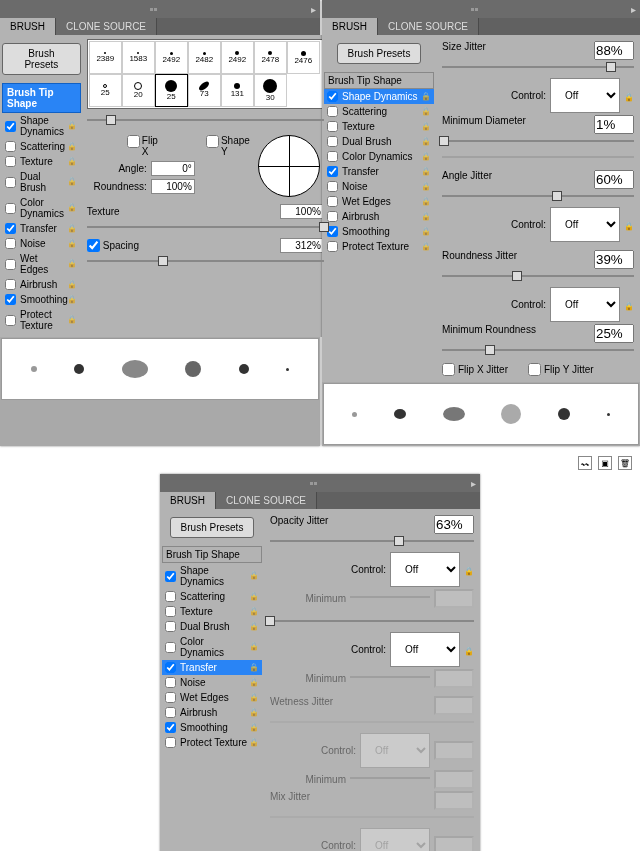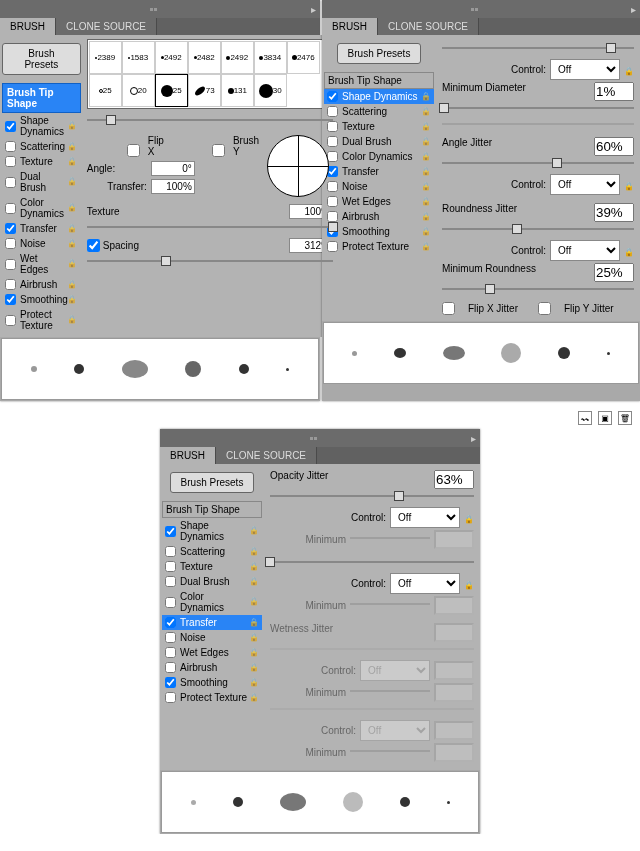--- a/index.html
+++ b/index.html
@@ -27,65 +27,65 @@
   .presets-btn { display: block; margin: 4px auto 8px; padding: 4px 10px; font-size: 10px; background: #ddd; border: 1px solid #666; border-radius: 3px; cursor: pointer; }
   
   .sidebar-item { display: flex; align-items: center; padding: 2px 3px; font-size: 10px; cursor: pointer; }
   .sidebar-item.header { background: #2984f5; color: #fff; border: 1px solid #1060c4; padding: 3px 4px; font-weight: bold; }
   .sidebar-item.selected { background: #2984f5; color: #fff; }
   .sidebar-item input[type=checkbox] { margin-right: 4px; width: 11px; height: 11px; }
   .sidebar-item .lock { margin-left: auto; width: 10px; height: 10px; opacity: .7; }
   .sidebar-item .lock::after { content: "🔒"; font-size: 8px; display: block; }
   
   .brush-grid { display: flex; flex-wrap: wrap; background: #fff; border: 1px solid #666; padding: 1px; margin-bottom: 6px; }
-  .brush-cell { width: 33px; height: 33px; border: 1px solid #ccc; display: flex; flex-direction: row; align-items: center; justify-content: center; font-size: 8px; position: relative; }
+  .brush-cell { width: 33px; height: 33px; border: 1px solid #ccc; display: flex; flex-direction: column; align-items: center; justify-content: center; font-size: 8px; position: relative; }
   .brush-cell .dot { border-radius: 50%; background: #000; }
   .brush-cell.sel { border: 1px solid #000; }
   
   .ctrl-row { display: flex; align-items: center; font-size: 10px; margin: 3px 0; gap: 4px; }
   .ctrl-row .lbl { flex: 0 0 auto; width: 60px; }
   .ctrl-row .val { width: 44px; padding: 1px 2px; font-size: 10px; background: #fff; border: 1px solid #888; text-align: right; }
   .ctrl-row .spacer { flex: 1; }
   
   .slider { position: relative; height: 10px; margin: 2px 0 6px; }
   .slider .track { position: absolute; top: 4px; left: 0; right: 0; height: 2px; background: #888; }
   .slider .thumb { position: absolute; top: 0; width: 10px; height: 10px; background: #ddd; border: 1px solid #444; transform: translateX(-5px); }
   
   .angle-circle { width: 62px; height: 62px; border: 1px solid #000; border-radius: 50%; background: #fff; position: relative; margin: 4px; }
   .angle-circle::before { content: ""; position: absolute; left: 50%; top: 0; bottom: 0; width: 1px; background: #000; }
   .angle-circle::after { content: ""; position: absolute; top: 50%; left: 0; right: 0; height: 1px; background: #000; }
   
-  select.ctrl { font-size: 10px; padding: 3px; background: #fff; border: 1px solid #888; width: 70px; }
+  select.ctrl { font-size: 10px; padding: 10px; background: #fff; border: 1px solid #888; width: 70px; }
   
   .main.dyn { padding: 6px; font-size: 10px; }
   .dyn-sec { margin-bottom: 8px; }
   .dyn-sec .hdr { display: flex; justify-content: space-between; margin-bottom: 2px; }
   .dyn-sec .hdr .val { width: 40px; }
   .dyn-ctrl { display: flex; align-items: center; gap: 4px; justify-content: flex-end; margin: 2px 0; }
   .dyn-ctrl .lab { font-size: 10px; }
   .dyn-ctrl select { width: 70px; font-size: 10px; }
   .dyn-ctrl.dis { opacity: .45; }
   .dyn-ctrl .val { width: 40px; }
   
   .chk-inline { display: flex; align-items: center; gap: 20px; margin-top: 4px; font-size: 10px; }
-  .chk-inline label { display: flex; align-items: center; gap: 13px; }
+  .chk-inline label { display: flex; align-items: center; gap: 3px; }
   
   .preview { background: #fff; border: 1px solid #999; height: 62px; margin: 1px; display: flex; align-items: center; justify-content: space-around; padding: 0 10px; }
   .preview .d { border-radius: 50%; background: #333; }
   .preview .d.lg { width: 26px; height: 18px; background: #888; }
   
   .bottom-wrap { background: #fff; padding-top: 6px; display: flex; justify-content: center; }
   
   .icon-strip { display: flex; gap: 6px; justify-content: flex-end; padding: 4px 8px; font-size: 11px; }
   .icon-strip span { width: 14px; height: 14px; border: 1px solid #888; display: flex; align-items: center; justify-content: center; font-size: 8px; cursor: pointer; }
   
   .val.dis { background: #ccc; color: #999; }
   
   .flip-row { display: flex; gap: 8px; font-size: 10px; margin: 4px 0; }
-  .flip-row label { display: flex; align-items: flex-end; gap: 8px; padding-left: 40px; }
+  .flip-row label { display: flex; align-items: flex-start; gap: 2px; padding-left: 40px; }
   .ang-rnd-left { flex: 1; }
   
   .lock-ic { display: inline-block; width: 10px; height: 10px; }
   .lock-ic::after { content: "🔒"; font-size: 8px; }
 </style>
 </head>
 <body>
 
 <div class="top-row">
 
@@ -178,21 +178,21 @@
           <div class="brush-cell">
               <div class="dot" style="width:3px;height:3px"></div>
               <span>2482</span>
             </div>
           <div class="brush-cell">
               <div class="dot" style="width:4px;height:4px"></div>
               <span>2492</span>
             </div>
           <div class="brush-cell">
               <div class="dot" style="width:4px;height:4px"></div>
-              <span>3834</span>
+              <span>2478</span>
             </div>
           <div class="brush-cell">
               <div class="dot" style="width:5px;height:5px"></div>
               <span>2476</span>
             </div>
           <div class="brush-cell">
               <div class="dot" style="width:4px;height:4px;border:1px solid #000;background:#fff"></div>
               <span>25</span>
             </div>
           <div class="brush-cell">
@@ -222,29 +222,29 @@
           </div>
         <div style="display:flex;gap:4px">
           <div class="ang-rnd-left">
             <div class="flip-row">
               <label>
                   <input type="checkbox" style="">
                   <span>Flip X</span>
                 </label>
               <label>
                   <input type="checkbox" style="">
-                  <span>Brush Y</span>
+                  <span>Shape Y</span>
                 </label>
             </div>
             <div class="ctrl-row">
-                <span class="lbl" style="">Angle:</span>
+                <span class="lbl" style="text-align:right">Angle:</span>
                 <input class="val" value="0°" style="">
               </div>
             <div class="ctrl-row">
-                <span class="lbl" style="text-align:right">Transfer:</span>
+                <span class="lbl" style="text-align:right">Roundness:</span>
                 <input class="val" value="100%" style="">
               </div>
           </div>
           <div class="angle-circle"></div>
         </div>
         <div class="ctrl-row">
             <span class="lbl">Texture</span>
             <span class="spacer"></span>
             <input class="val" value="100%" style="">
           </div>
@@ -343,20 +343,24 @@
             <span class="lock"></span>
           </div>
         <div class="sidebar-item">
             <input type="checkbox" style="">
             <span>Protect Texture</span>
             <span class="lock"></span>
           </div>
       </div>
       <div class="main dyn">
         <div class="dyn-sec">
+          <div class="hdr">
+              <span>Size Jitter</span>
+              <input class="val" value="88%" style="">
+            </div>
           <div class="slider">
               <div class="track"></div>
               <div class="thumb" style="left:88%"></div>
             </div>
           <div class="dyn-ctrl">
               <span class="lab">Control:</span>
               <select class="ctrl"><option>Off</option></select>
               <span class="lock-ic"></span>
             </div>
           <div class="hdr">
@@ -568,20 +572,24 @@
                 </div>
           <div class="dyn-ctrl">
                   <span class="lab">Minimum</span>
                   <div class="slider" style="width:80px;display:inline-block">
                     <div class="track"></div>
                   </div>
                   <input class="val dis" disabled="" style="">
                 </div>
         </div>
         <div class="dyn-sec dyn-ctrl dis" style="display:block">
+          <div class="hdr">
+                  <span>Mix Jitter</span>
+                  <input class="val dis" disabled="" style="">
+                </div>
           <div class="slider" style="opacity:.4">
                   <div class="track"></div>
                 </div>
           <div class="dyn-ctrl">
                   <span class="lab">Control:</span>
                   <select class="ctrl" disabled=""><option>Off</option></select>
                   <input class="val dis" disabled="" style="">
                 </div>
           <div class="dyn-ctrl">
                   <span class="lab">Minimum</span>

